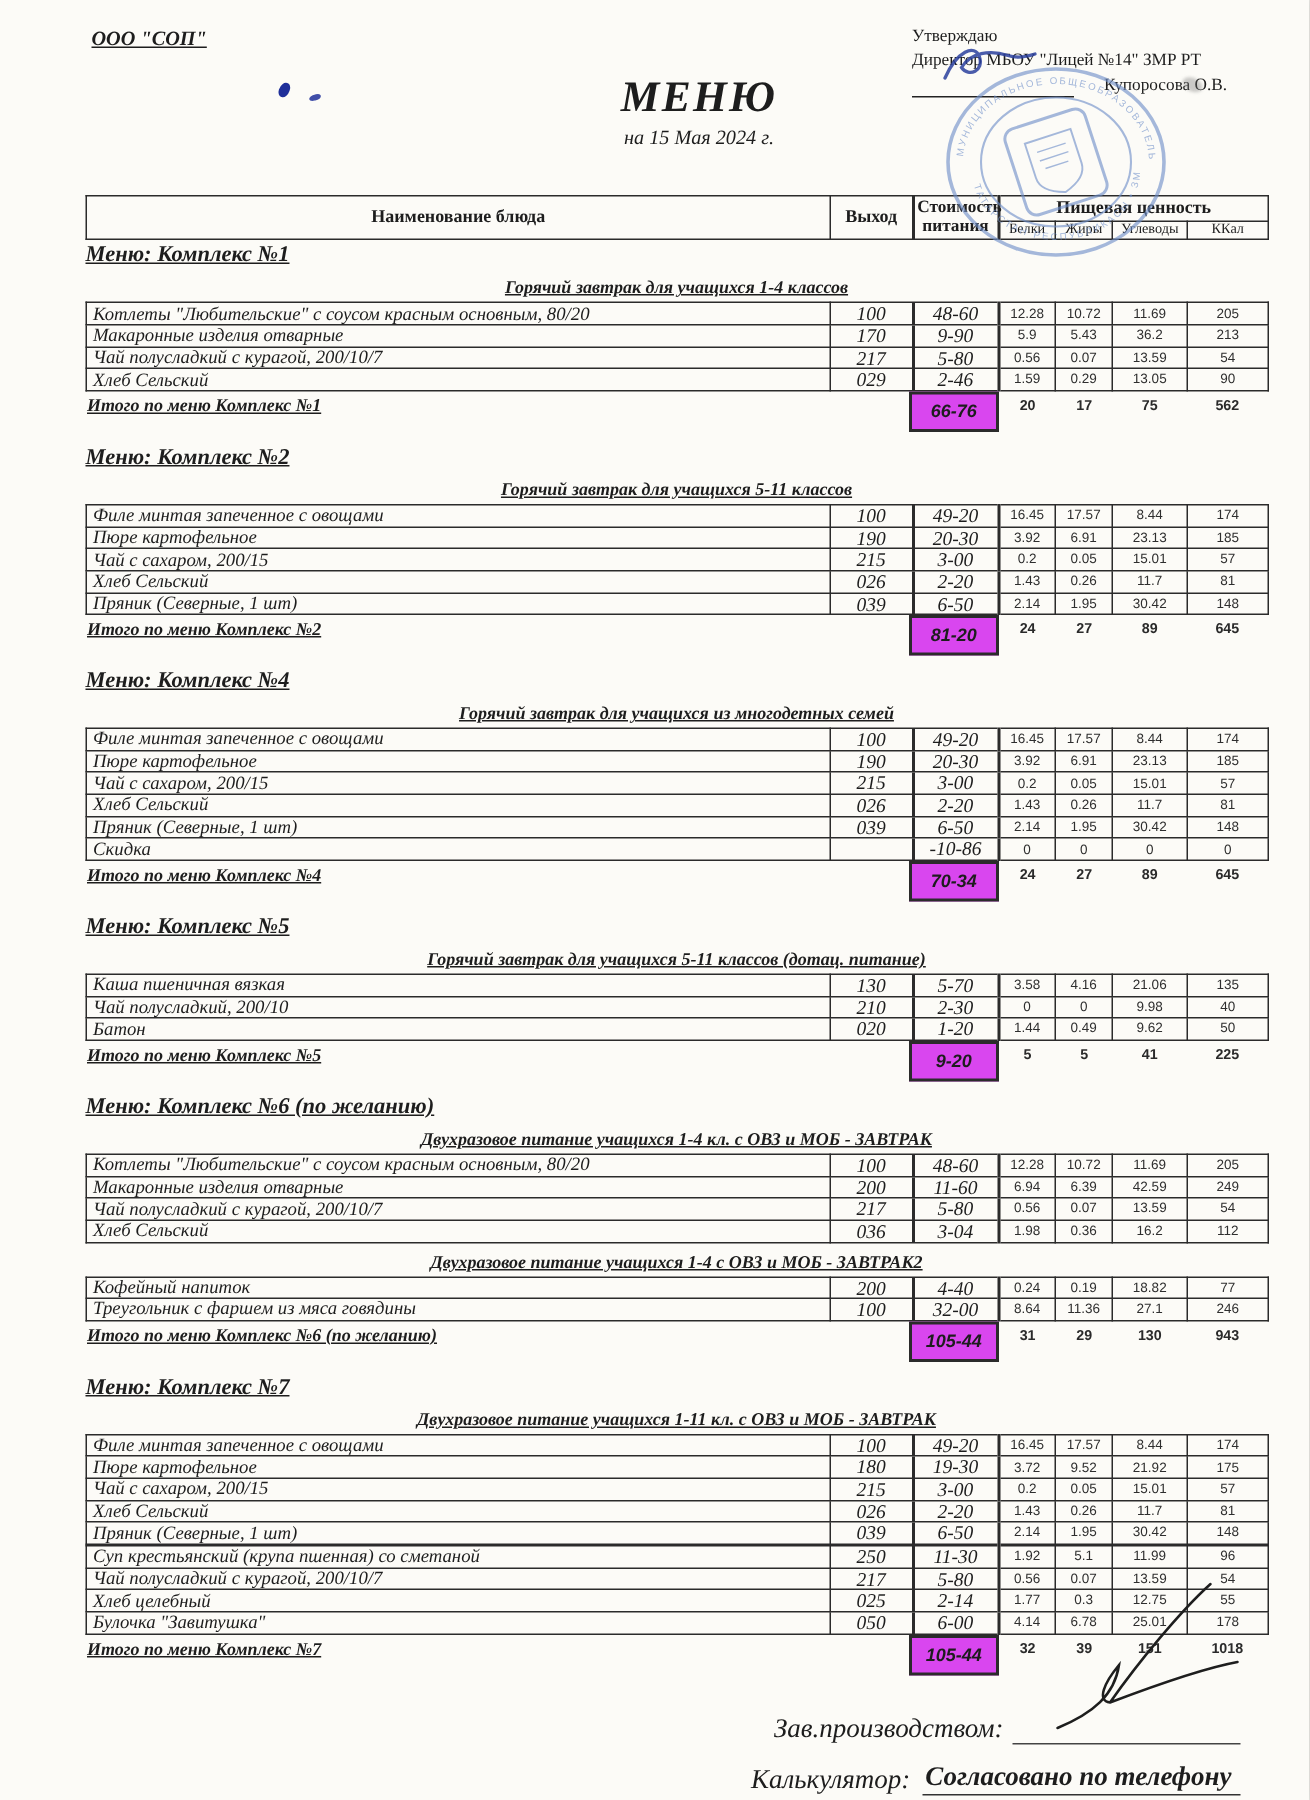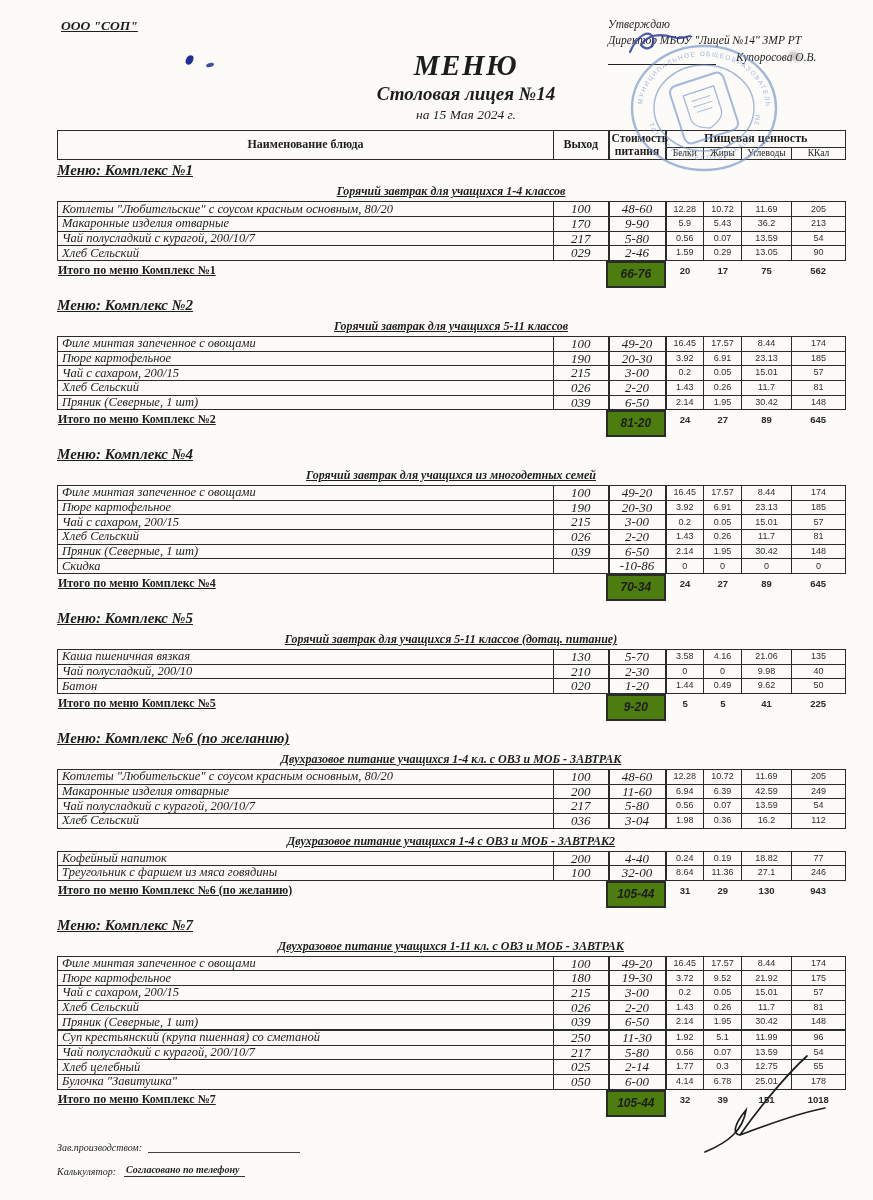--- a/index.html
+++ b/index.html
@@ -5,21 +5,21 @@
   html,body{margin:0;padding:0;background:#d8d8d4;}
   .page{position:relative;width:873px;height:1200px;background:#fcfbf7;
         font-family:"Liberation Serif",serif;color:#1d1d1d;overflow:hidden;
         box-shadow:0 0 6px rgba(0,0,0,.25);}
   .content{padding:16px 28px 0 57px;position:relative;}
 
   
   .top-area{position:relative;height:114px;}
   .org{position:absolute;left:4px;top:2px;font-weight:bold;font-style:italic;
        font-size:13.5px;text-decoration:underline;}
-  .approve{position:absolute;left:551px;top:0;width:240px;font-style:italic;
+  .approve{position:absolute;left:551px;top:0;width:240px;
            font-size:11.5px;line-height:1.4;}
   .sig-row{display:flex;align-items:flex-end;margin-top:1px;gap:15px;}
   .sig-line{display:inline-block;width:108px;border-bottom:1.3px solid #222;
             height:12px;margin-right:5px;}
   .title-block{position:absolute;left:0;right:0;top:33px;text-align:center;
                transform:translateX(15px);}
   .doc-title{font-size:29px;font-weight:bold;font-style:italic;letter-spacing:1.5px;}
   .doc-subtitle{font-size:19px;font-weight:bold;font-style:italic;margin-top:1px;}
   .doc-date{font-size:13.5px;font-weight:normal;font-style:italic;margin-top:2px;}
 
@@ -35,40 +35,40 @@
 
   .menu-table td{border:1.3px solid #2b2b2b;height:13px;padding:0 2px;
                  overflow:hidden;white-space:nowrap;line-height:1.05;}
   .cell-name{font-style:italic;font-size:12.5px;padding-left:4px!important;}
   .cell-out,.cell-price{font-style:italic;font-size:13px;text-align:center;}
   .cell-price{border-left-width:2px!important;border-right-width:2px!important;}
   .cell-num{font-family:"Liberation Sans","DejaVu Sans",sans-serif;
             font-size:9px;text-align:center;color:#2e2e2e;}
 
   .total-row{display:flex;align-items:flex-start;height:28px;}
-  .t-label{width:496px;font-weight:bold;font-size:12px;
+  .t-label{width:496px;font-weight:bold;font-style:italic;font-size:12px;
            text-decoration:underline;padding:2px 0 0 1px;}
   .t-out{width:55px;}
   .t-price{width:61px;box-sizing:border-box;border:2px solid #2b2b2b;height:27px;
            font-family:"Liberation Sans",sans-serif;font-weight:bold;font-style:italic;
-           font-size:12px;text-align:center;padding-top:4px;background:#4d7c0f;}
+           font-size:12px;text-align:center;padding-top:4px;background:#d946ef;}
   .t-num{font-family:"Liberation Sans","DejaVu Sans",sans-serif;font-weight:bold;
          font-size:9.5px;text-align:center;padding-top:4px;color:#2a2a2a;}
   .t-p{width:38px}.t-f{width:38px}.t-c{width:50px}.t-k{width:54px}
 
   .menu-section{margin-bottom:8px;}
   .section-title{text-align:left;font-weight:bold;font-style:italic;font-size:15px;
                  text-decoration:underline;margin-top:2px;}
   .group-subtitle{text-align:center;font-weight:bold;font-style:italic;font-size:12px;
                   text-decoration:underline;margin:5px 0 2px;}
 
   
   .footer{position:relative;margin-top:24px;padding-right:18px;}
-  .f-row{display:flex;justify-content:flex-start;align-items:flex-end;
-         font-style:italic;font-size:10px;}
+  .f-row{display:flex;justify-content:flex-end;align-items:flex-end;
+         font-style:italic;font-size:18px;}
   .f-underline{display:inline-block;width:152px;border-bottom:1.2px solid #444;
                height:10px;margin-left:6px;}
   .f-row2{margin-top:11px;}
   .f-agree{font-weight:bold;font-style:italic;margin-left:8px;
            border-bottom:1.4px solid #333;padding:0 6px 1px 2px;}
 
   
   .stamp{position:absolute;left:628px;top:44px;pointer-events:none;opacity:.62;}
   .dir-sig{position:absolute;left:608px;top:22px;pointer-events:none;}
   .foot-sig{position:absolute;right:8px;top:-92px;pointer-events:none;}
@@ -97,21 +97,20 @@
           <span>Купоросова О.В.</span>
         </div>
 
         <svg class="dir-sig" width="70" height="34" viewBox="0 0 70 34" style="left:18px;top:10px;">
           <path d="M4,26 C12,8 24,3 27,12 C30,21 20,26 15,19 C21,9 34,7 46,11 C52,13 58,12 64,10" fill="none" stroke="#2a3f9e" stroke-width="2.2" stroke-linecap="round" opacity="0.85"></path>
         </svg>
       </div>
 
       <div class="title-block">
         <div class="doc-title">МЕНЮ</div>
-        <div class="doc-subtitle">Столовая лицея №14</div>
         <div class="doc-date">на 15 Мая 2024 г.</div>
       </div>
     </div>
 
     <table class="cols-header">
       <colgroup>
         <col class="w-name">
           <col class="w-out">
           <col class="w-price">
         <col class="w-p">

